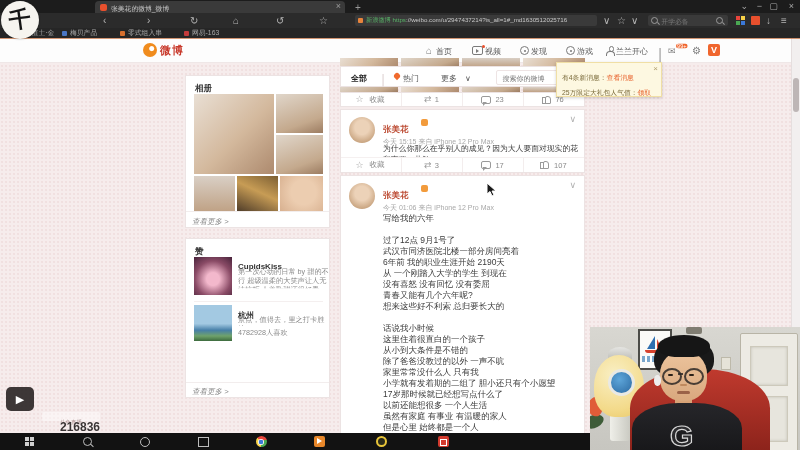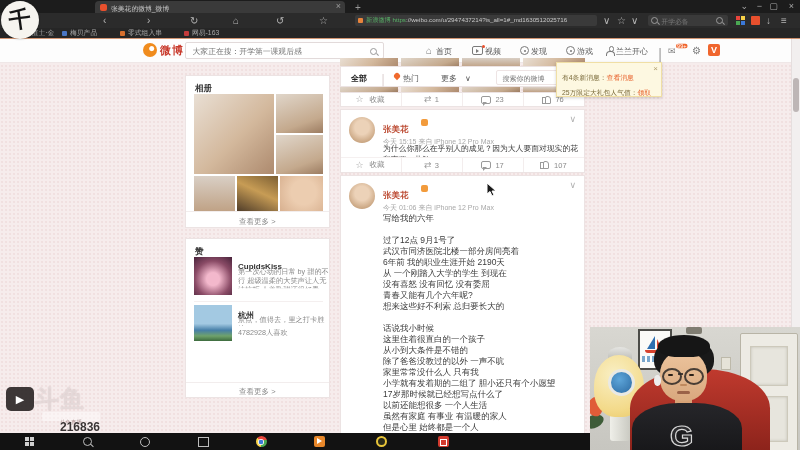--- a/index.html
+++ b/index.html
@@ -53,21 +53,21 @@
   .compass{border:1px solid #7a7a7a;border-radius:50%;width:7px;height:7px;}
   .compass::after{content:"";position:absolute;left:2.5px;top:2.5px;width:2px;height:2px;background:#7a7a7a;border-radius:50%;}
   .person{width:8px;height:9px;}
   .person::before{content:"";position:absolute;left:2.5px;top:0;width:3.5px;height:3.5px;border-radius:50%;border:1px solid #7a7a7a;}
   .person::after{content:"";position:absolute;left:0;top:5px;width:7px;height:4px;border-radius:4px 4px 0 0;border:1px solid #7a7a7a;border-bottom:0;}
   .mailbadge{position:absolute;background:#f0662e;color:#fff;border-radius:4px;padding:0 2px;font-size:10px;transform:scale(.55);transform-origin:0 50%;line-height:8px;height:8px;}
   .vipbox{position:absolute;width:12px;height:12px;background:#f0662e;border-radius:2px;color:#fff;font-weight:bold;text-align:center;font-size:9px;line-height:12px;}
 
   .card{position:absolute;background:#fff;border:1px solid #ece3e3;box-sizing:border-box;}
   .cardtitle{position:absolute;left:9px;top:5px;font-size:10px;transform:scale(.85);transform-origin:0 50%;font-weight:bold;color:#333;}
-  .more{position:absolute;left:0;width:100%;text-align:center;color:#8a8a8a;border-top:1px solid #f2eded;}
+  .more{position:absolute;left:0;width:100%;text-align:left;color:#8a8a8a;border-top:1px solid #f2eded;font-style:italic;}
   .more span{font-size:10px;transform:scale(.75);display:inline-block;}
 
   .ph{position:absolute;}
   .ph-a{background:linear-gradient(135deg,#e9dfd4,#d3b89c 55%,#ad8a6e);}
   .ph-b{background:linear-gradient(160deg,#e0d6ca,#c4a98d 70%,#9c7c61);}
   .ph-c{background:linear-gradient(25deg,#4c3a28,#c79c55 55%,#7c5f33);}
   .ph-d{background:linear-gradient(180deg,#d9cfc5,#bfa184);}
   .ph-face{background:radial-gradient(circle at 55% 45%,#eccdb0 40%,#d7af8e);}
   .li-1{background:radial-gradient(circle at 50% 58%,#f3b8cc 22%,#8a4b66 62%,#47223a);}
   .li-2{background:linear-gradient(180deg,#a3c9e2 52%,#477fa8 70%,#6fa26b 86%,#3d6b3e);}
@@ -237,24 +237,20 @@
         <span class="xs" style="position:absolute;left:8px;top:0;line-height:10px;">网易-163</span>
       </span>
   </div>
   <div class="abs loadline"></div>
 
   <div class="abs page">
 
     <div class="wbheader">
       <span class="wlogo-eye"></span>
       <span class="wlogo-txt">微博</span>
-      <div class="wsearch">
-        <input placeholder="大家正在搜：开学第一课观后感" style="">
-        <span class="i-mag" style="right:6px;top:5px;"></span>
-      </div>
       <span class="nico" style="left:426px;font-size:10px;">⌂</span>
       <span class="wnav abs" style="left:436px;"><span class="lbl">首页</span></span>
       <span class="nico vidic" style="left:472px;"></span>
       <span class="reddot" style="left:482px;top:7px;"></span>
       <span class="wnav abs" style="left:485px;"><span class="lbl">视频</span></span>
       <span class="nico compass" style="left:520px;"></span>
       <span class="wnav abs" style="left:531px;"><span class="lbl">发现</span></span>
       <span class="nico compass" style="left:566px;"></span>
       <span class="wnav abs" style="left:577px;"><span class="lbl">游戏</span></span>
       <span class="nico person" style="left:606px;"></span>
@@ -441,21 +437,20 @@
       </div>
     <div class="tbi" style="margin-left:40px;">
         <span class="ic-red"></span>
       </div>
   </div>
 
   <div class="abs streamlogo">
       <span>千</span>
     </div>
   <div class="abs dylogo">▶</div>
-  <span class="abs dytext">斗鱼</span>
   <div class="abs dysub"><span>斗鱼直播</span></div>
   <span class="abs roomid">216836</span>
 
   <div class="abs webcam">
     <div class="cam hook"></div>
     <div class="cam door">
       <div class="panel" style="top:12px;height:38px;"></div>
       <div class="panel" style="top:62px;height:44px;"></div>
       <div class="handle"></div>
       <div class="handle2"></div>

